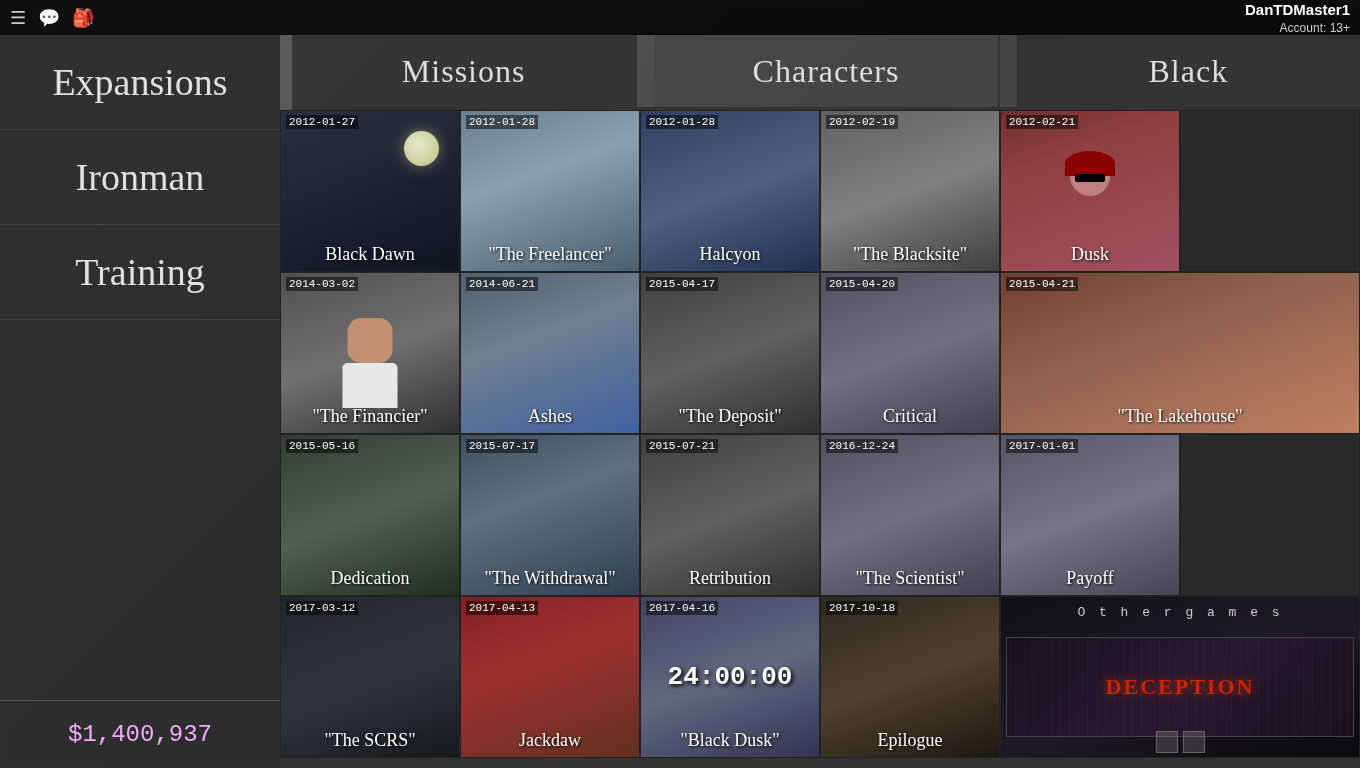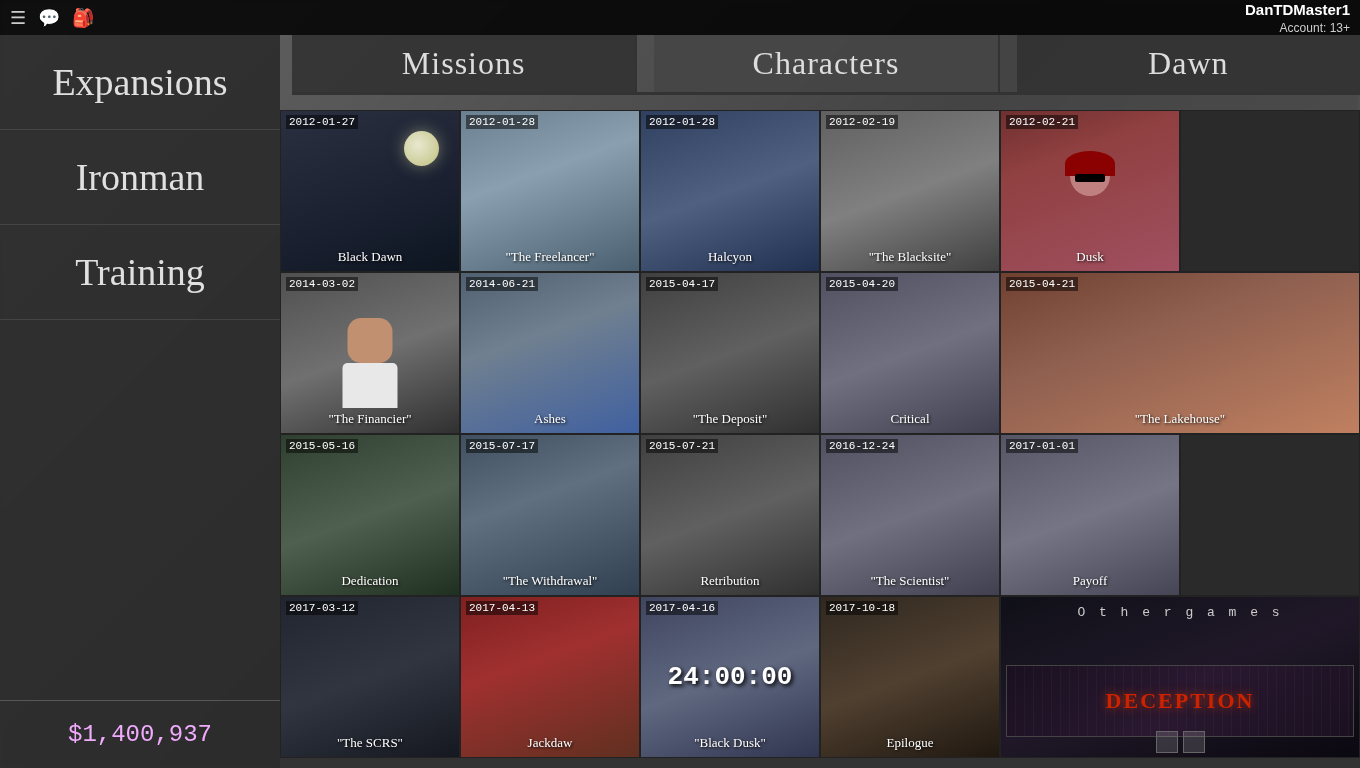--- a/index.html
+++ b/index.html
@@ -54,21 +54,21 @@
       font-weight: bold;
       font-size: 15px;
     }
 
     
     .nav-tabs {
       position: absolute;
       top: 35px;
       left: 292px;
       right: 0;
-      height: 60px;
+      height: 75px;
       display: flex;
       z-index: 10;
       border-bottom: 3px solid #333;
       gap: 17px;
     }
     .nav-tab {
       flex: 1;
       display: flex;
       align-items: center;
       justify-content: center;
@@ -159,21 +159,21 @@
       background: rgba(0,0,0,0.5);
       padding: 1px 3px;
       font-family: 'Courier New', monospace;
       z-index: 2;
     }
     .mission-card .card-title {
       position: absolute;
       bottom: 6px;
       left: 0; right: 0;
       text-align: center;
-      font-size: 13px;
+      font-size: 18px;
       color: #fff;
       text-shadow: 1px 1px 3px #000;
       font-family: 'Georgia', serif;
       z-index: 2;
       padding: 0 4px;
     }
 
     
     .card-black-dawn { background: linear-gradient(160deg, #2a3040 0%, #1a2030 60%, #0d1520 100%); }
     .card-freelancer { background: linear-gradient(160deg, #6a8090 0%, #8aA0b0 40%, #4a6070 100%); }
@@ -276,21 +276,21 @@
       font-size: 13px;
       color: #ccc;
       letter-spacing: 3px;
       font-family: 'Courier New', monospace;
       z-index: 2;
     }
     .deception-logo {
       position: absolute;
       bottom: 20px;
       left: 5px; right: 5px;
-      height: 72px;
+      height: 100px;
       background: linear-gradient(135deg, #1a1020 0%, #2a1830 50%, #1a1020 100%);
       border: 1px solid #444;
       display: flex;
       align-items: center;
       justify-content: center;
     }
     .deception-text {
       font-size: 22px;
       font-weight: bold;
       color: #cc2200;
@@ -364,21 +364,21 @@
 </div>
 
 <div class="nav-tabs">
   <div class="nav-tab">
     <span>Missions</span>
   </div>
   <div class="nav-tab active">
     <span>Characters</span>
   </div>
   <div class="nav-tab">
-    <span>Dawn</span>
+    <span>Black</span>
   </div>
 </div>
 
 <div class="sidebar">
   <div class="sidebar-item">
     <span class="sidebar-item-label">Expansions</span>
   </div>
   <div class="sidebar-item">
     <span class="sidebar-item-label">Ironman</span>
   </div>

